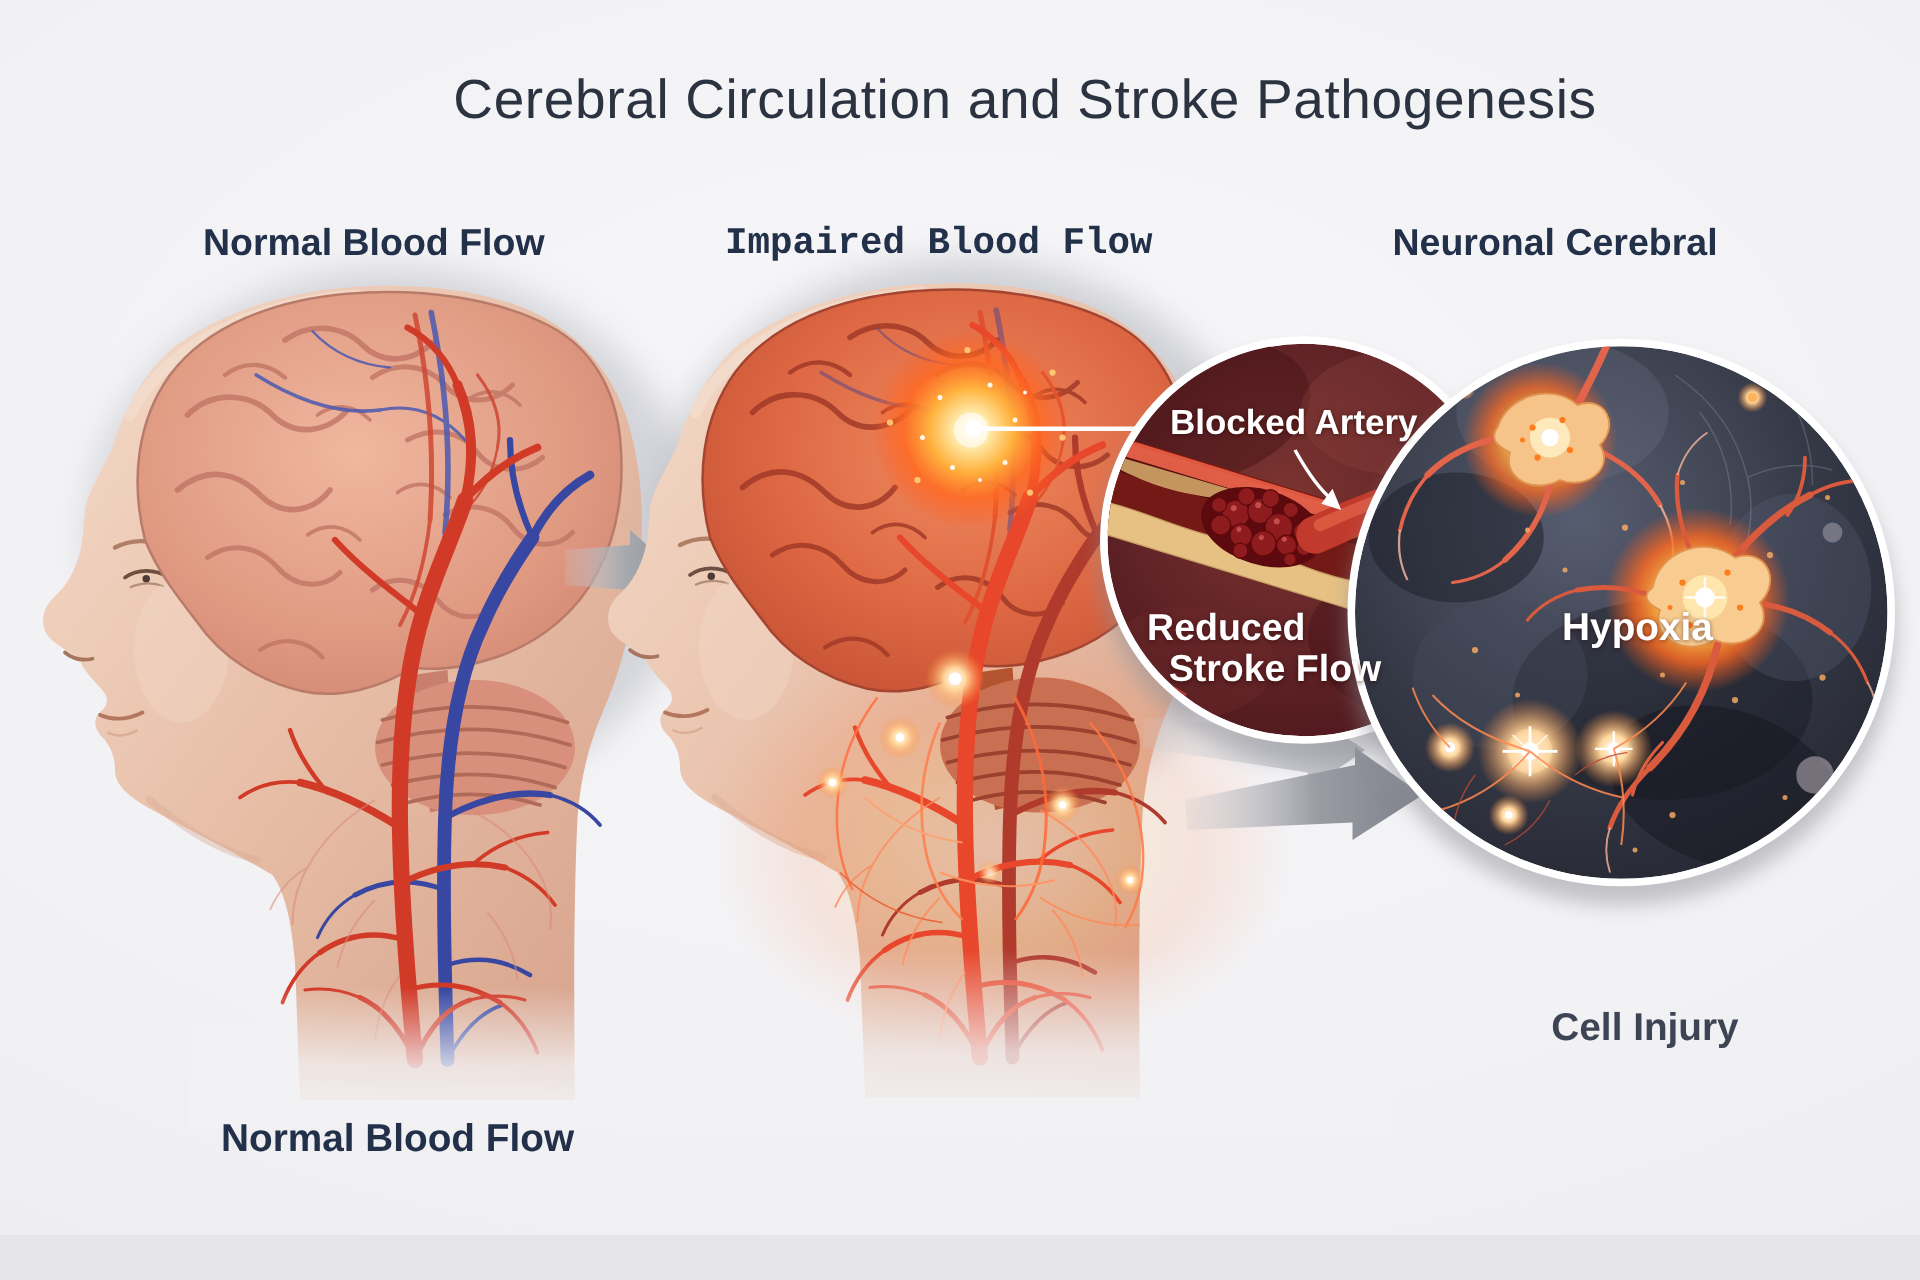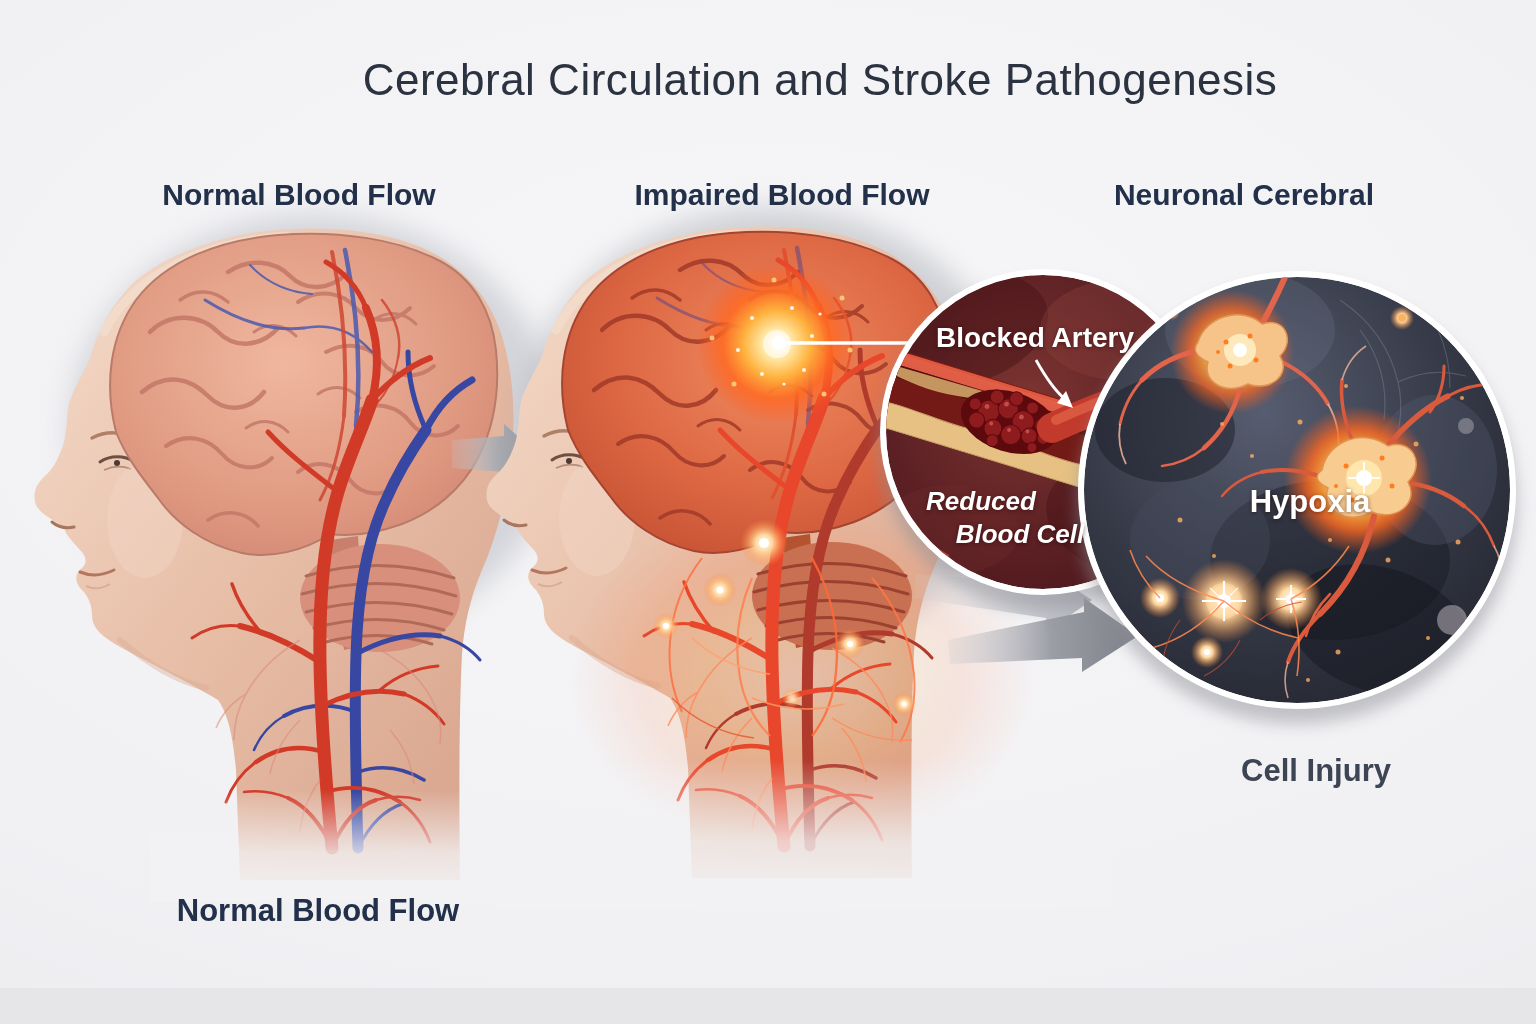--- a/index.html
+++ b/index.html
@@ -7,21 +7,21 @@
     position:relative;width:1536px;height:988px;overflow:hidden;
     background:radial-gradient(120% 105% at 50% 38%, #f7f7f9 0%, #f1f1f4 55%, #e9e9ed 100%);
     font-family:"Liberation Sans", sans-serif;
   }
   .art{position:absolute;left:0;top:0;}
   .lbl{position:absolute;transform:translateX(-50%);white-space:nowrap;font-family:"Liberation Sans",sans-serif;}
   .title{font-size:44px;font-weight:400;letter-spacing:.5px;color:#2b3240;}
   .section-lbl{font-size:30px;font-weight:700;color:#22304a;}
   .white-lbl{font-weight:700;color:#ffffff;text-shadow:0 1px 4px rgba(40,0,0,.55);}
   .blocked-lbl{font-size:28px;}
-  .reduced-lbl{font-size:26px;font-style:italic;}
+  .reduced-lbl{font-size:30px;}
   .hypoxia-lbl{font-size:31px;}
   .caption-lbl{font-size:31px;font-weight:700;color:#3d4454;}
   .footer-lbl{font-size:31px;font-weight:700;color:#22304a;}
 </style>
 </head>
 <body>
 
 <div class="canvas">
 
   <svg class="art" width="1536" height="1024" viewBox="0 0 1536 1024">
@@ -496,25 +496,25 @@
             <circle cx="1308" cy="680" r="2"></circle>
           <circle cx="1352" cy="712" r="2"></circle>
         </g>
       </g>
     </g>
   </svg>
 
   <div class="lbl title" style="left:820px;top:55px;">Cerebral Circulation and Stroke Pathogenesis</div>
 
   <div class="lbl section-lbl" style="left:299px;top:178px;">Normal Blood Flow</div>
-  <div class="lbl section-lbl" style="left:782px;top:178px;">Impaired Blood Flow</div>
+  <div class="lbl section-lbl" style="left:751px;top:178px;font-family:Liberation Mono, monospace;">Impaired Blood Flow</div>
   <div class="lbl section-lbl" style="left:1244px;top:178px;">Neuronal Cerebral</div>
 
   <div class="lbl white-lbl blocked-lbl" style="left:1035px;top:322px;">Blocked Artery</div>
   <div class="lbl white-lbl reduced-lbl" style="left:981px;top:486px;">Reduced</div>
-  <div class="lbl white-lbl reduced-lbl" style="left:1020px;top:519px;">Blood Cell</div>
+  <div class="lbl white-lbl reduced-lbl" style="left:1020px;top:519px;">Stroke Flow</div>
 
   <div class="lbl white-lbl hypoxia-lbl" style="left:1310px;top:484px;">Hypoxia</div>
 
-  <div class="lbl caption-lbl" style="left:1316px;top:753px;">Cell Injury</div>
+  <div class="lbl caption-lbl" style="left:1316px;top:804px;">Cell Injury</div>
 
   <div class="lbl footer-lbl" style="left:318px;top:893px;">Normal Blood Flow</div>
 </div>
 
 </body></html>

